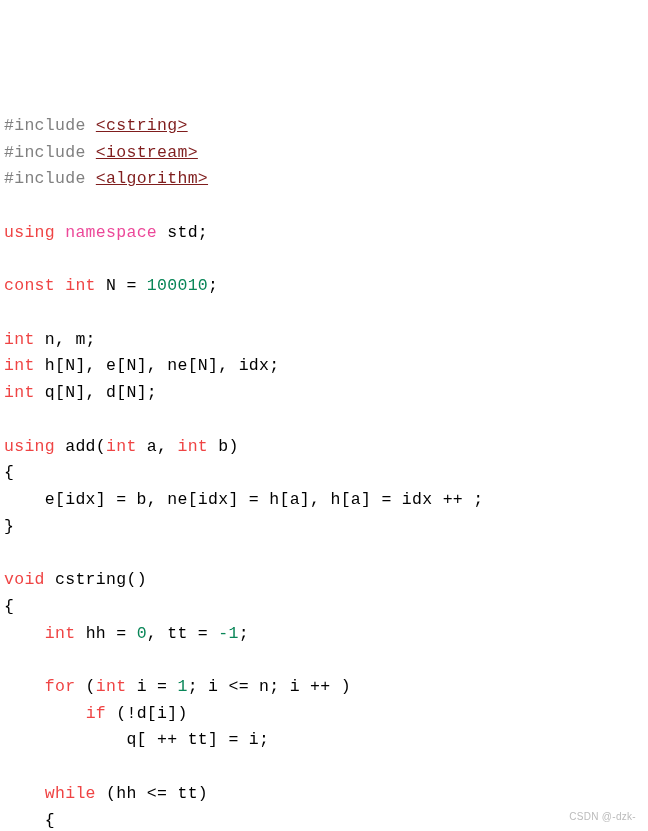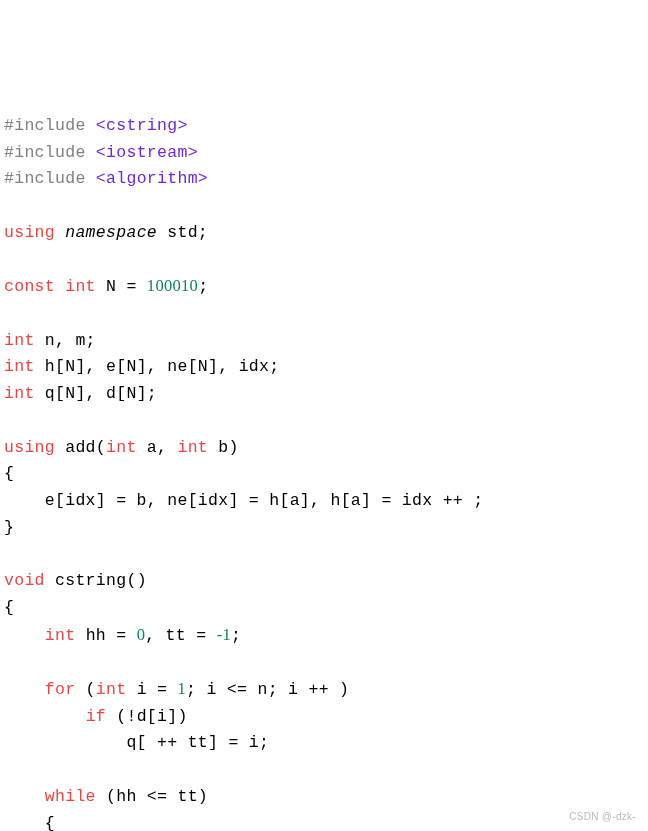--- a/index.html
+++ b/index.html
@@ -15,24 +15,24 @@
       color: #000000;
       padding: 6px 4px;
       white-space: pre;
       width: 648px;
       height: 831px;
       overflow: hidden;
       position: relative;
       letter-spacing: 0.3px;
     }
     .preproc { color: #808080; }
-    .angle-str { color: #6d28d9; }
+    .angle-str { color: #7f1d1d; text-decoration: underline; }
     .keyword { color: #ef4444; }
-    .namespace-kw { color: #000000; font-style: italic; }
-    .num { color: #098658; font-family: Liberation Serif, serif; }
+    .namespace-kw { color: #ec4899; }
+    .num { color: #098658; }
     .watermark {
       position: absolute;
       bottom: 6px;
       right: 12px;
       font-size: 10px;
       color: #bbbbbb;
       font-family: Arial, sans-serif;
       white-space: nowrap;
     }
   </style>

